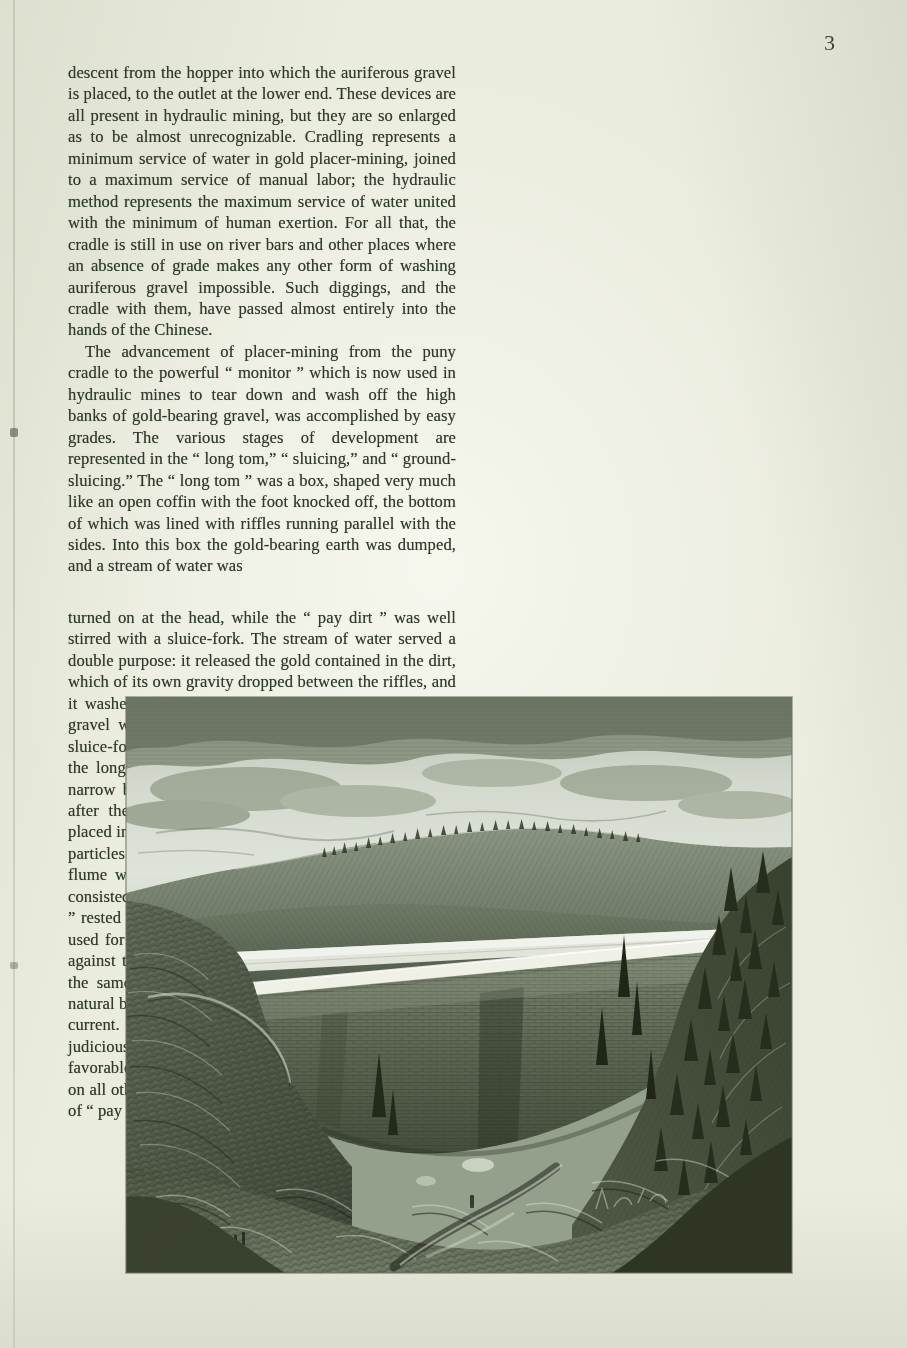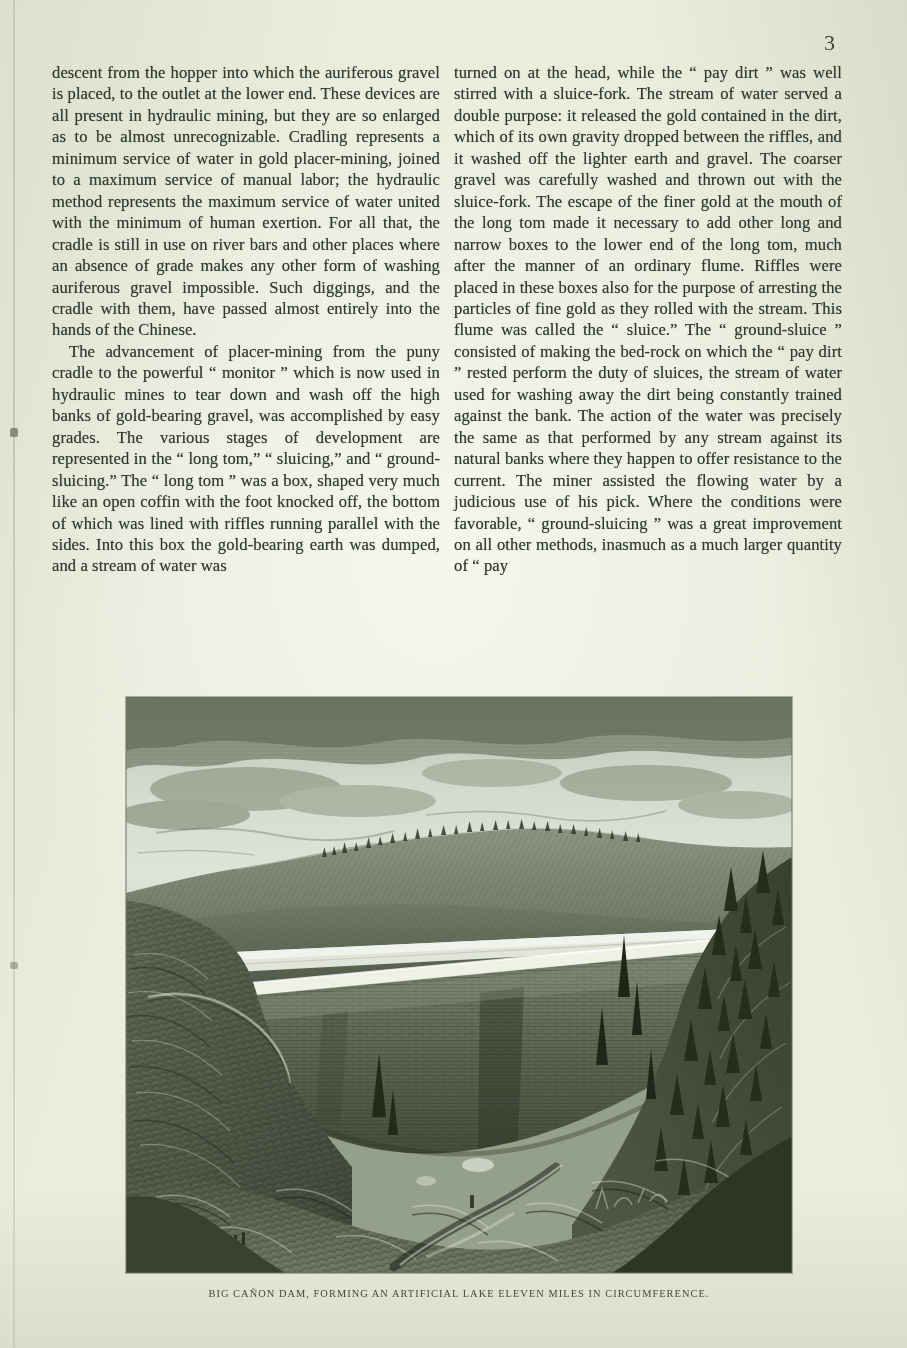--- a/index.html
+++ b/index.html
@@ -60,25 +60,26 @@
     position: absolute;
     top: 30px;
     right: 72px;
     font-size: 22px;
     color: #3e4438;
     font-family: "Liberation Serif", serif;
   }
 
   .columns {
     position: absolute;
-    left: 52px;
+    left: 68px;
     top: 62px;
     width: 806px;
     display: flex;
-    gap: 14px;
+    gap: 30px;
+    flex-direction: column;
   }
   .col {
     width: 388px;
   }
   .col p {
     margin: 0;
     font-size: 16.6px;
     line-height: 21.45px;
     text-align: justify;
     color: #2f3a2c;
@@ -430,15 +431,14 @@
             <path d="M512,506 L518,492"></path>
             <path d="M524,504 C 530,494 538,496 540,506"></path>
           </g>
 
           <rect x="0" y="0" width="666" height="576" fill="none" stroke="#6c7460" stroke-width="2" opacity="0.5"></rect>
         </g>
       </svg>
     </div>
   </div>
 
-  <div class="caption">BIG CAÑON DAM, FORMING AN ARTIFICIAL LAKE ELEVEN MILES IN CIRCUMFERENCE.</div>
 
 </div>
 
 </body></html>

